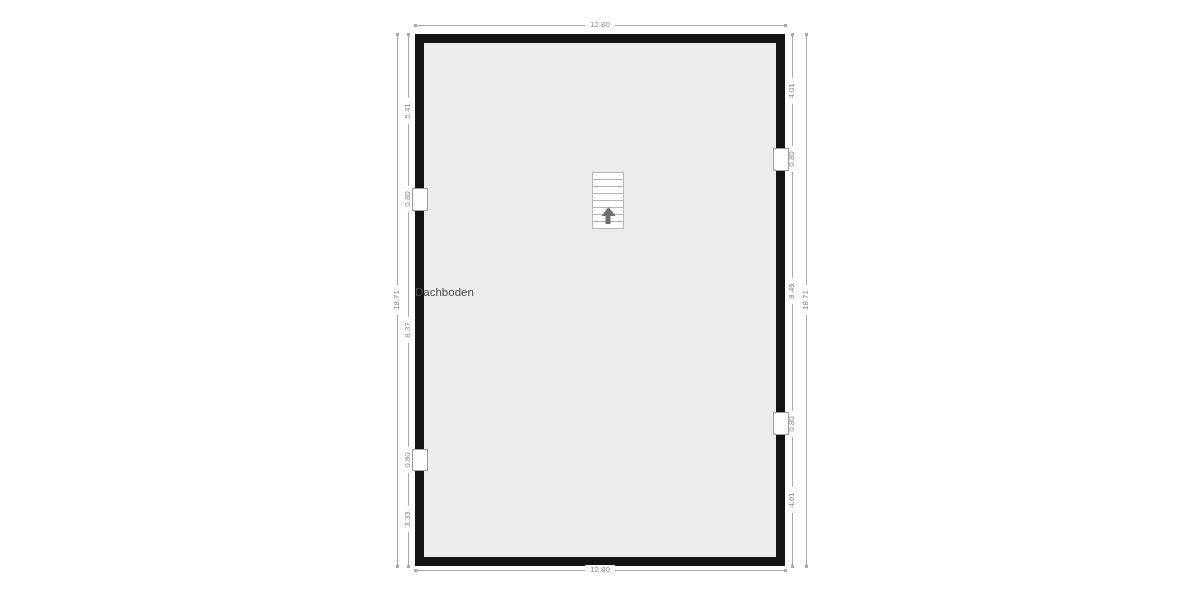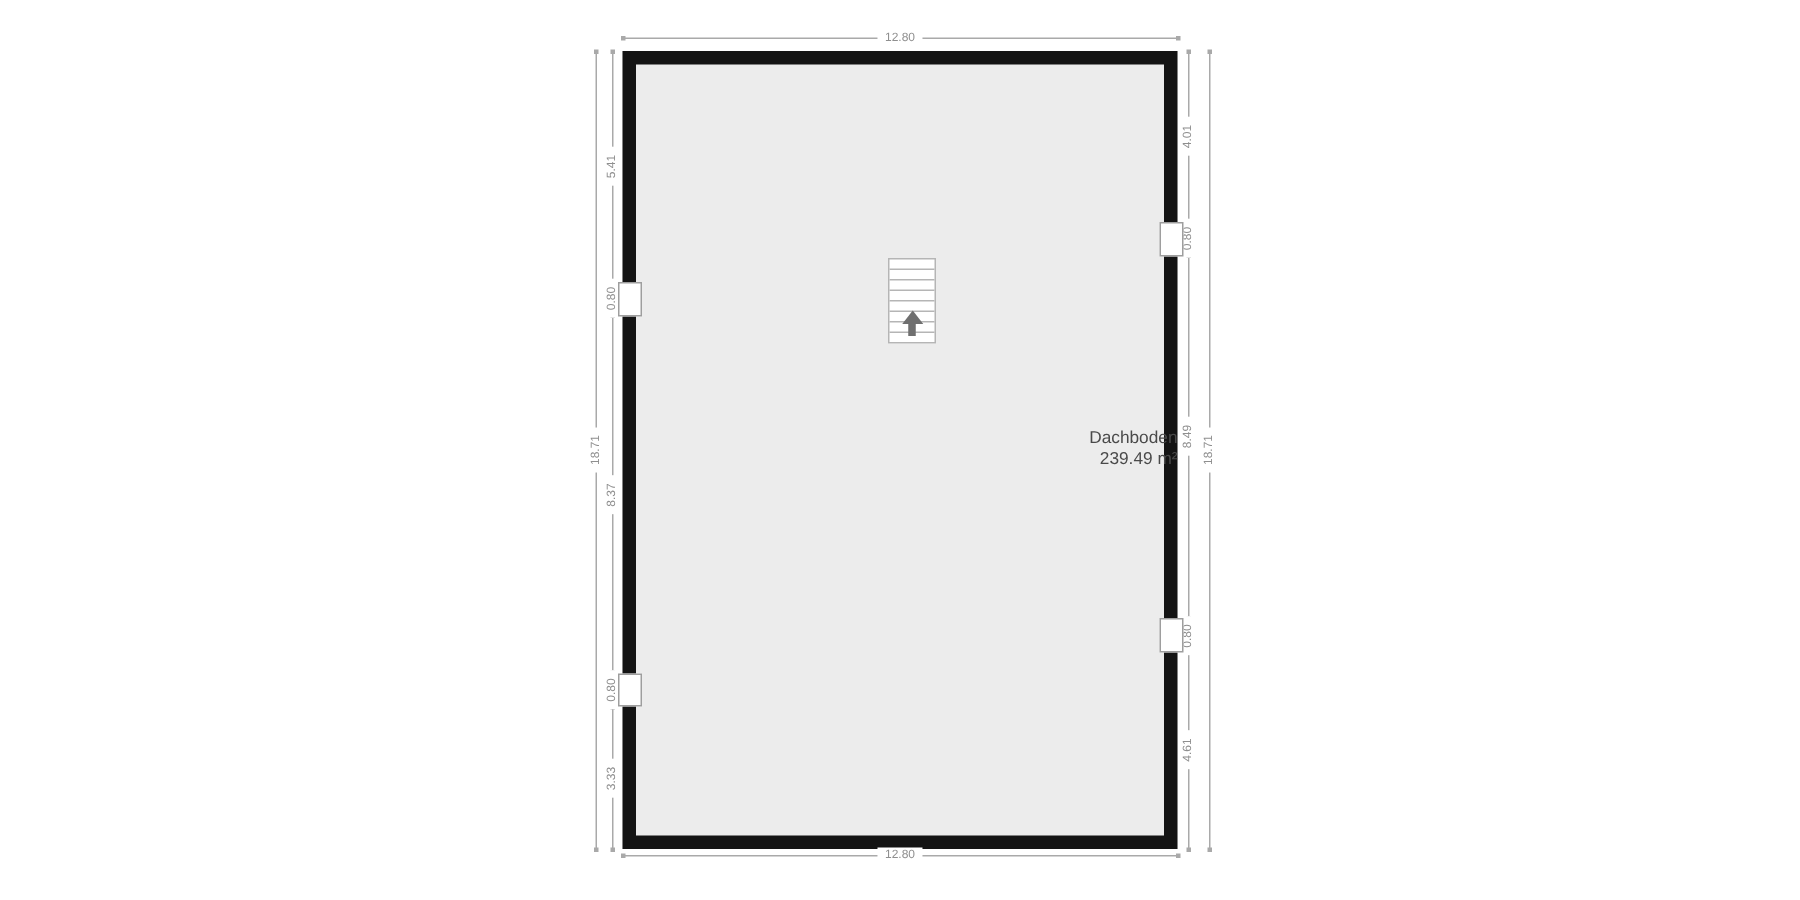--- a/index.html
+++ b/index.html
@@ -23,21 +23,21 @@
     height: 532px;
     box-sizing: border-box;
     border: 9px solid var(--c-wall, #141414);
     background: var(--c-floor, #ececec);
   }
   .room-label {
     position: absolute;
     left: 415px;
     width: 370px;
     top: 285px;
-    text-align: right;
+    text-align: left;
     color: var(--c-room_text, #4a4a4a);
     font-size: 11.5px;
     line-height: 14px;
     z-index: 6;
   }
   .window {
     position: absolute;
     box-sizing: border-box;
     background: #ffffff;
     border: 1px solid var(--c-window_border, #9e9e9e);
@@ -122,21 +122,20 @@
 </style>
 </head>
 <body>
 
 <div class="canvas">
 
   <div class="room"></div>
 
   <div class="room-label">
     <div>Dachboden</div>
-    <div>239.49 m²</div>
   </div>
 
   <div class="stairs" id="stairs">
     <div class="treads" id="treads">
         <div class="tread"></div>
         <div class="tread"></div>
         <div class="tread"></div>
         <div class="tread"></div>
         <div class="tread"></div>
         <div class="tread"></div>

